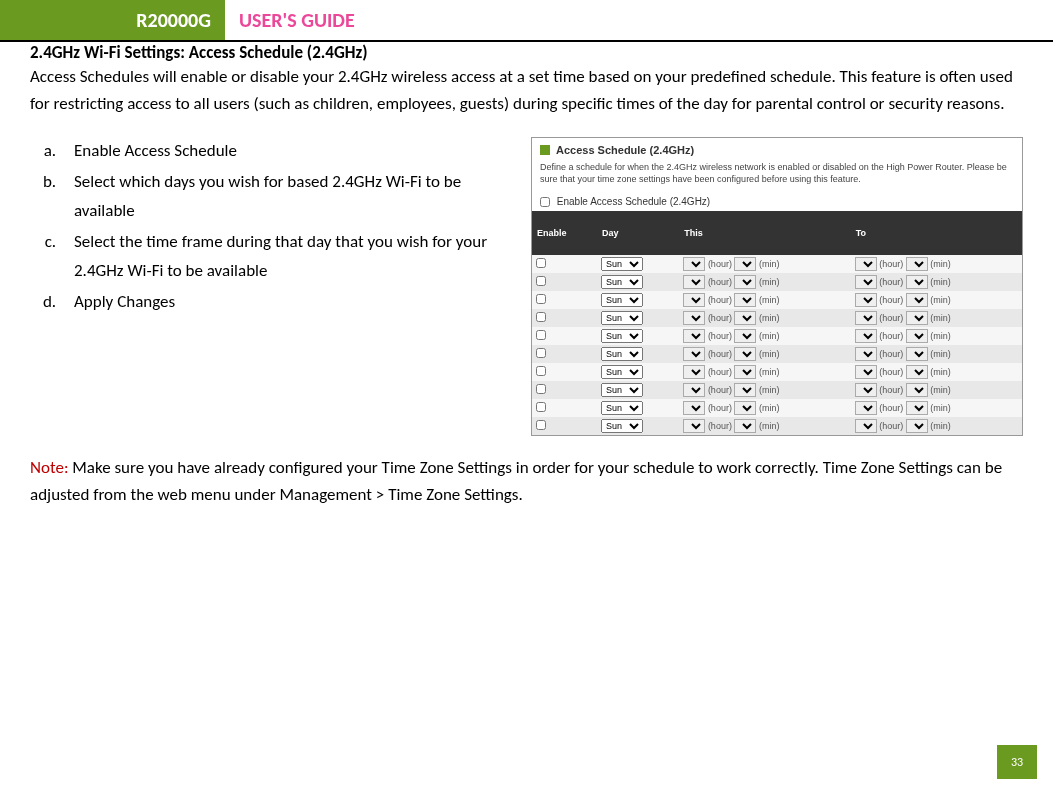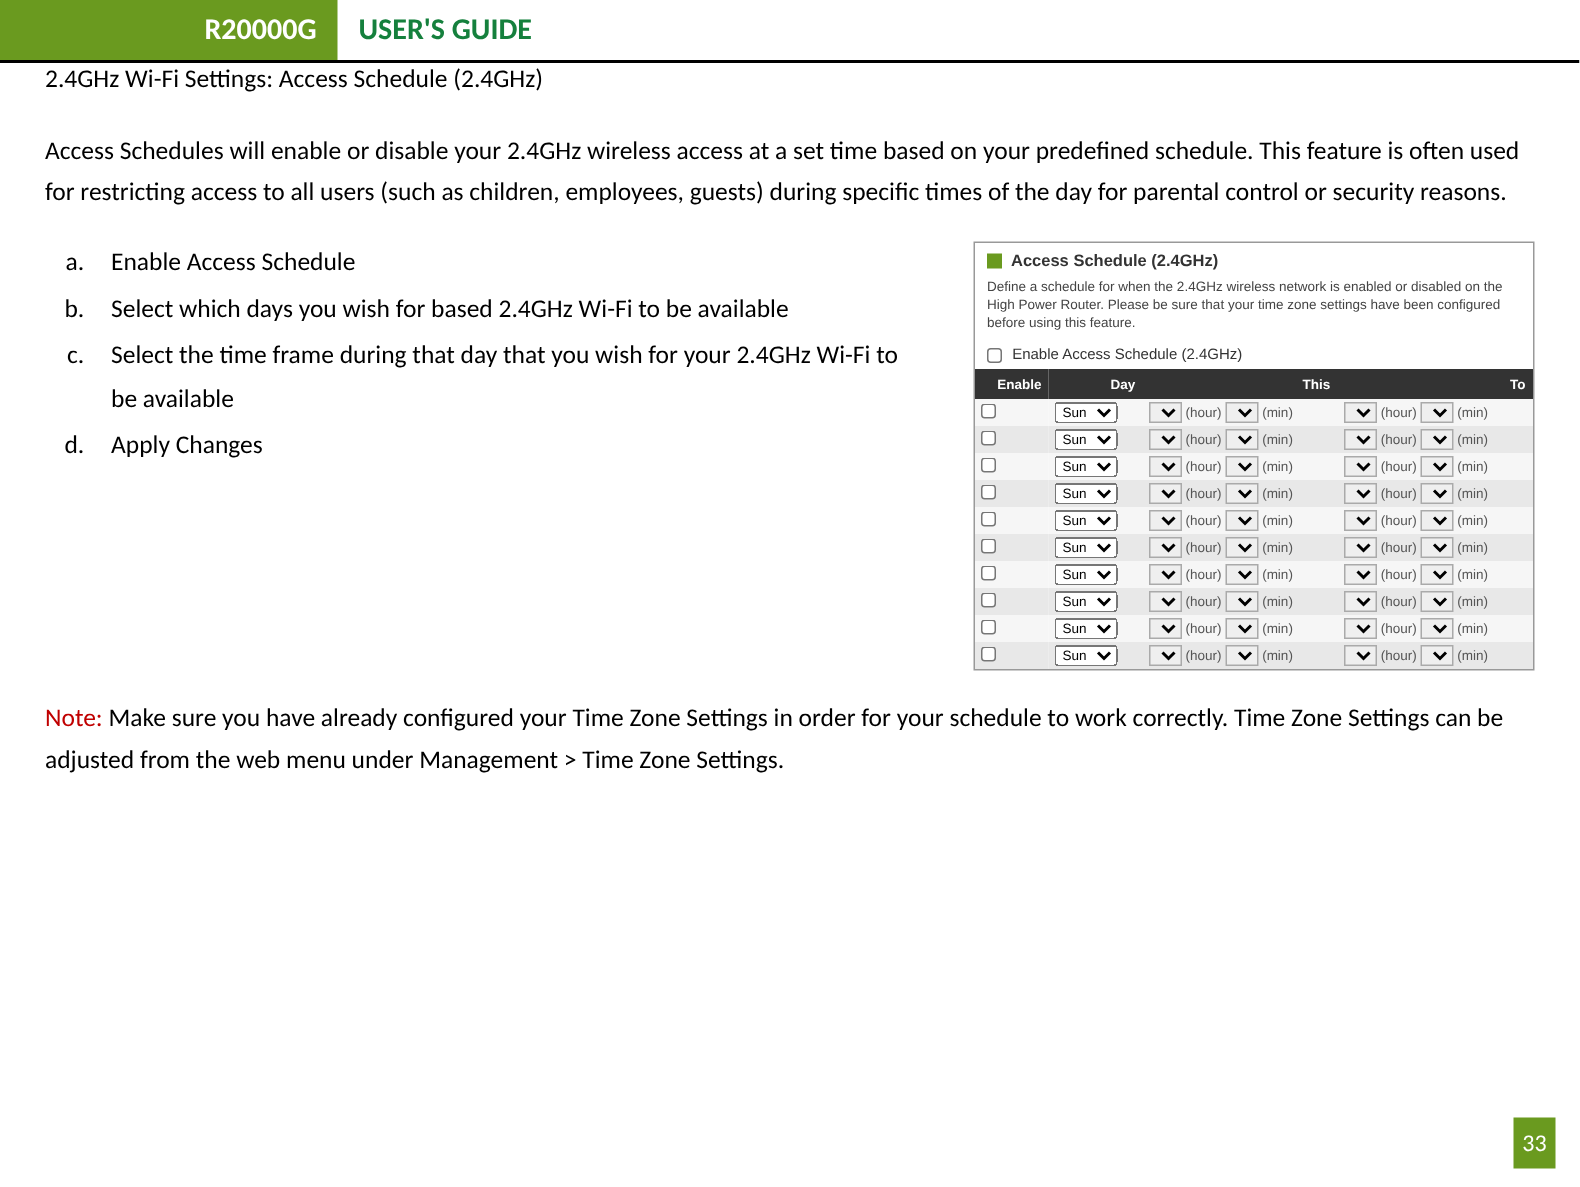--- a/index.html
+++ b/index.html
@@ -27,30 +27,29 @@
       font-weight: bold;
       font-size: 20px;
       padding: 8px 14px 8px 0;
       width: 225px;
       text-align: right;
     }
     .header-title {
       font-weight: bold;
       font-size: 20px;
       padding: 8px 14px;
-      color: #15803d;
+      color: #ec4899;
     }
     .content {
       padding: 0 30px 0 30px;
     }
     .section-title {
-      font-weight: normal;
-      font-size: 17px;
-      color: #000;
-      margin-bottom: 24px;
+      font-weight: bold;
+      font-size: 17px;
+      color: #000;
     }
     .intro {
       font-size: 17px;
       line-height: 1.6;
       margin-bottom: 20px;
       color: #000;
     }
     .main-row {
       display: flex;
       gap: 39px;
@@ -72,21 +71,21 @@
       font-size: 17px;
       line-height: 1.6;
       margin-top: 18px;
       color: #000;
     }
     .note-label {
       color: #c00000;
     }
     .screenshot {
       border: 1px solid #999;
-      width: 374px;
+      width: 492px;
       font-family: Arial, sans-serif;
       font-size: 10px;
       background: #fff;
       flex-shrink: 0;
     }
     .ss-header {
       padding: 6px 8px;
       color: #333;
       display: flex;
       align-items: center;
@@ -120,22 +119,22 @@
       height: 10px;
     }
     .ss-table {
       width: 100%;
       border-collapse: collapse;
       font-size: 9px;
     }
     .ss-table th {
       background: #333;
       color: #fff;
-      text-align: right;
-      padding: 5px 5px;
+      text-align: left;
+      padding: 17px 5px;
       font-weight: bold;
       font-size: 9px;
     }
     .ss-table td {
       padding: 2px 4px;
       color: #555;
       vertical-align: middle;
     }
     .ss-table tr:nth-child(even) td {
       background: #e8e8e8;
@@ -164,22 +163,22 @@
     }
     .time-cell {
       white-space: nowrap;
     }
     .page-num {
       position: absolute;
       bottom: 12px;
       right: 16px;
       background: #6a9a1f;
       color: #fff;
-      font-size: 16px;
-      width: 28px;
+      font-size: 12px;
+      width: 40px;
       height: 34px;
       display: flex;
       align-items: center;
       justify-content: center;
     }
   </style>
 </head>
 <body>
 
 <div class="header">

